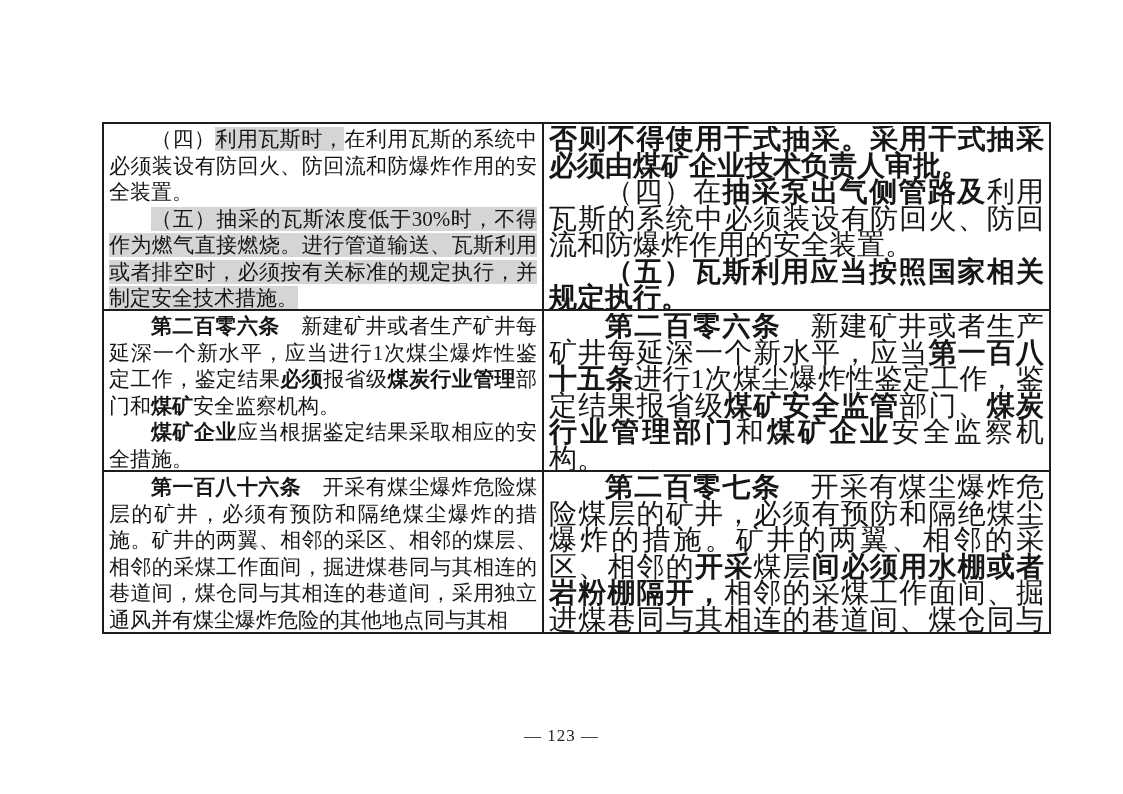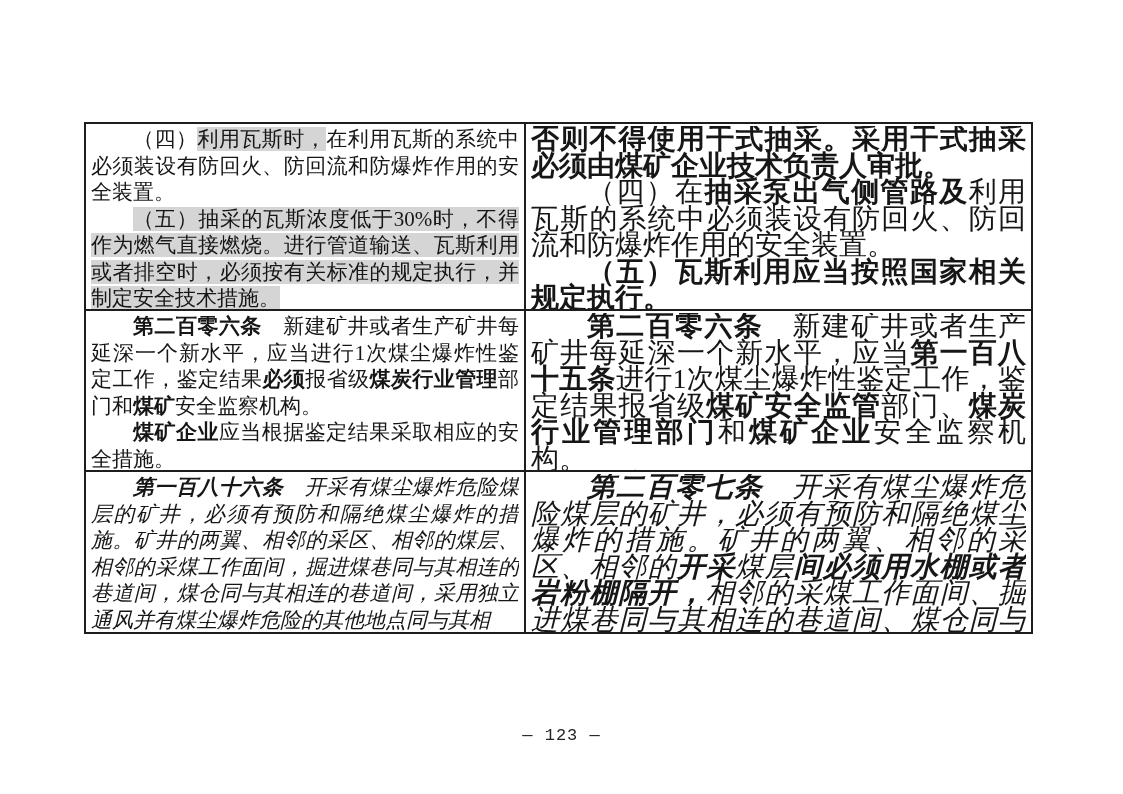--- a/index.html
+++ b/index.html
@@ -2,33 +2,33 @@
 <html style="--highlight: #d5d5d5; --border: #1d1d1d;"><head>
 <meta charset="utf-8">
 <style>
   html,body{margin:0;padding:0;background:#ffffff;}
   .page{
     position:relative;width:1123px;height:794px;background:#ffffff;
     color:#161616;overflow:hidden;
     font-family:"Liberation Serif","DejaVu Serif",serif;
   }
   table.cmp{
-    position:absolute;left:84px;top:122px;width:947px;
+    position:absolute;left:102px;top:122px;width:947px;
     border-collapse:collapse;table-layout:fixed;
   }
   col.c-left{width:440px;}
   col.c-right{width:507px;}
   td.cell{
     border:2px solid var(--border,#1d1d1d);
     vertical-align:top;padding:2px 5px 0 5px;
   }
   .clip{overflow:hidden;}
   .clip.r1{height:183px;}
   .clip.r3{height:157px;}
-  .clip.r4{height:158px;font-style:italic;}
+  .clip.r4{height:158px;}
   .cell-l{font-size:21px;}
   .cell-r{font-size:28px;}
   p.para{
     margin:0;text-indent:2em;text-align:justify;text-justify:inter-ideograph;
     line-height:26.5px;
   }
   p.noindent{text-indent:0;}
   .b{
     font-weight:700;
     font-family:"Liberation Sans","DejaVu Sans",sans-serif;
@@ -36,21 +36,21 @@
   .h{background:var(--highlight,#d5d5d5);}
   td.hdr{
     border:2px solid var(--border,#1d1d1d);
     height:28px;text-align:center;vertical-align:middle;
     font-weight:700;font-size:21px;line-height:28px;padding:0;
     font-family:"Liberation Sans","DejaVu Sans",sans-serif;
   }
   .pageno{
     position:absolute;left:0;right:0;top:726px;text-align:center;
     font-size:17px;color:#242424;letter-spacing:1px;
-    font-family:Liberation Mono, monospace;
+    font-family:Liberation Serif, serif;
   }
 </style>
 </head>
 <body>
 
 <div class="page">
 
   <table class="cmp">
     <colgroup>
         <col class="c-left">

